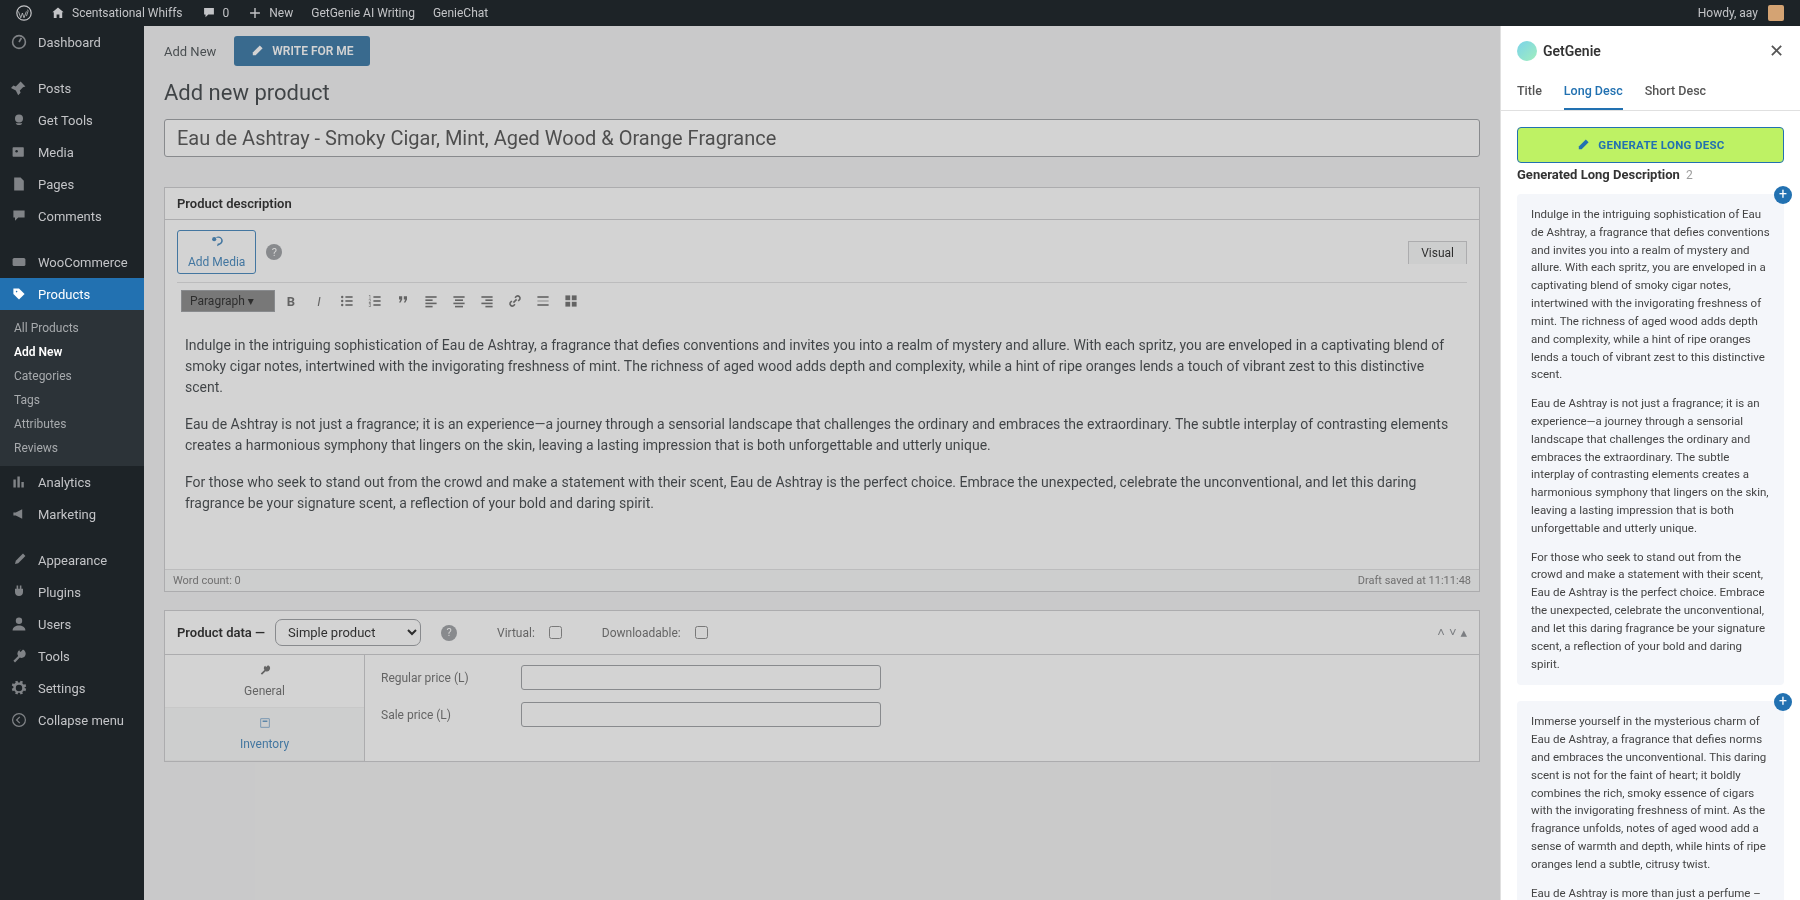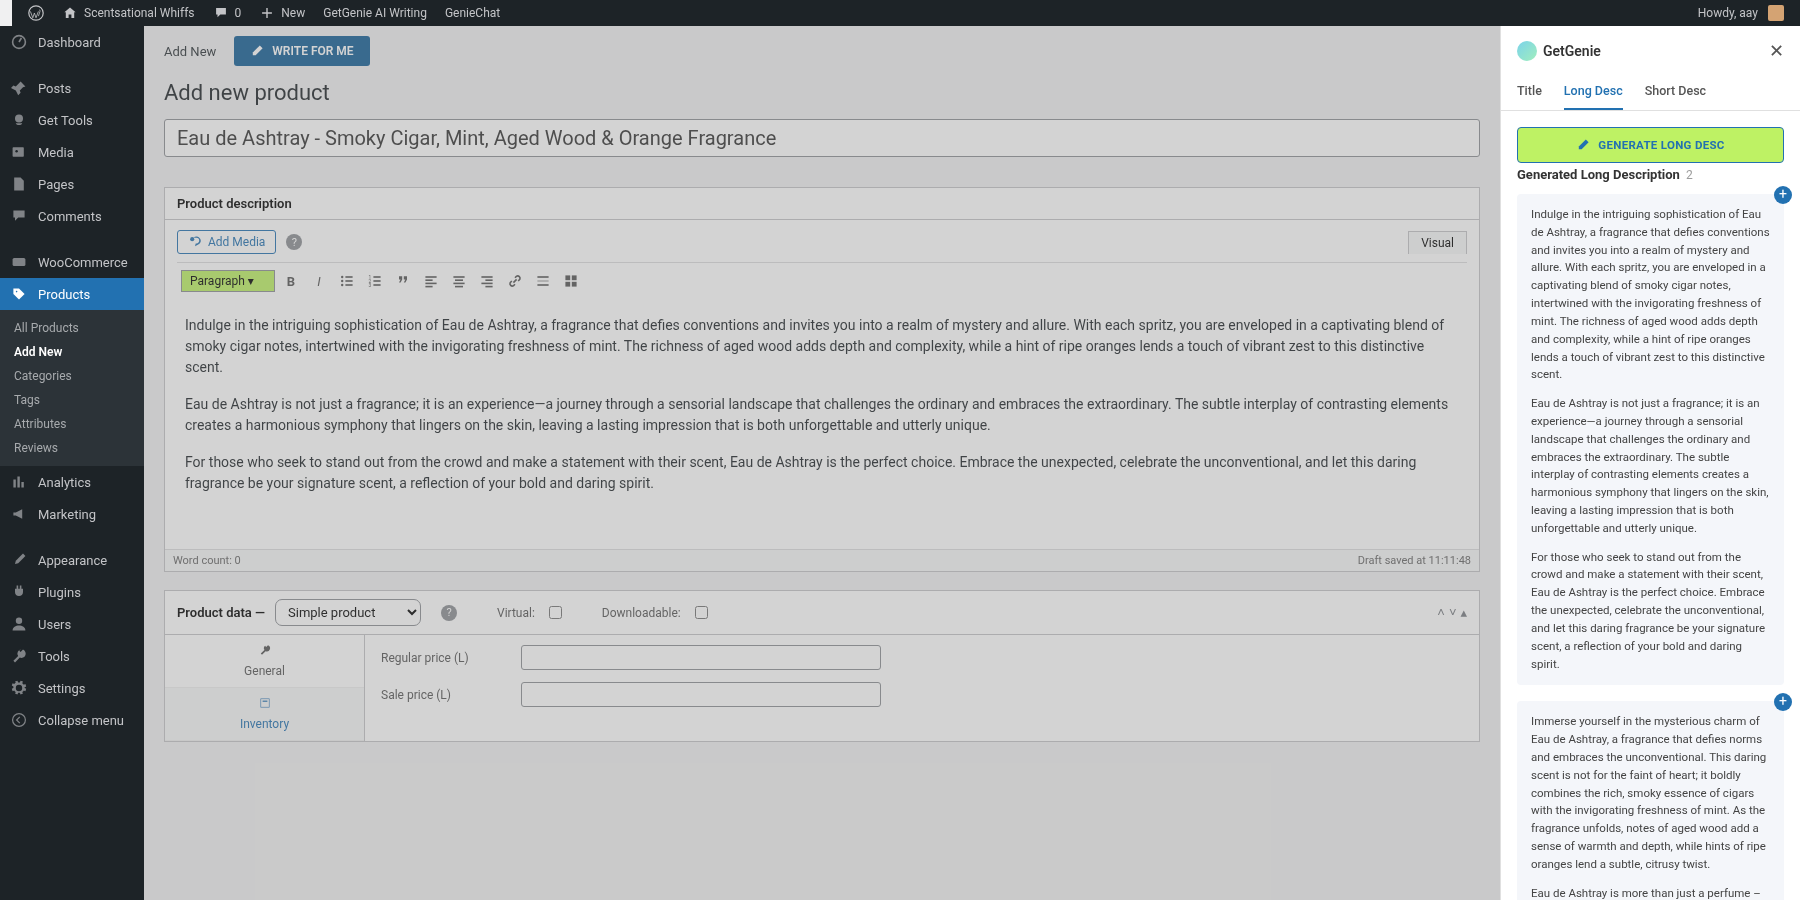--- a/index.html
+++ b/index.html
@@ -1,18 +1,18 @@
 <!DOCTYPE html>
 <html><head>
 <meta charset="utf-8">
 <style>
 * { margin: 0; padding: 0; box-sizing: border-box; font-family: -apple-system, BlinkMacSystemFont, "Segoe UI", Roboto, sans-serif; }
 body { background: #f0f0f1; overflow: hidden; }
 
-.topbar { height: 26px; background: #1d2327; color: #c3c4c7; display: flex; align-items: center; padding: 0 8px; font-size: 12px; justify-content: space-between; margin-left: 12px; }
+.topbar { height: 26px; background: #1d2327; color: #c3c4c7; display: flex; align-items: center; padding: 0 8px; font-size: 12px; justify-content: space-between; }
 .topbar-left, .topbar-right { display: flex; align-items: center; gap: 2px; }
 .topbar a { color: #c3c4c7; display: flex; align-items: center; gap: 6px; padding: 0 8px; height: 26px; line-height: 26px; cursor: pointer; text-decoration: none; }
 .topbar-icon { width: 16px; height: 16px; display: inline-flex; align-items: center; justify-content: center; }
 .avatar { width: 16px; height: 16px; background: #d4a373; border-radius: 2px; margin-left: 4px; }
 
 .layout { display: flex; height: calc(100vh - 26px); }
 
 .sidebar { width: 144px; background: #1d2327; color: #c3c4c7; font-size: 13px; flex-shrink: 0; }
 .sidebar-item { display: flex; align-items: center; gap: 10px; padding: 7px 10px; cursor: pointer; }
 .sidebar-item.active { background: #2271b1; color: #fff; position: relative; }
@@ -33,26 +33,26 @@
 
 h1.page-title { font-size: 22px; font-weight: 400; color: #1d2327; margin-bottom: 14px; }
 
 .title-input { width: 100%; padding: 6px 12px; font-size: 20px; border: 1px solid #8c8f94; border-radius: 3px; background: #fff; color: #333; }
 
 .panel { margin-top: 30px; border: 1px solid #c3c4c7; background: #fff; }
 .panel-header { padding: 8px 12px; border-bottom: 1px solid #c3c4c7; font-size: 13px; font-weight: 600; background: #fff; }
 .panel-body { padding: 10px 12px; }
 
 .media-row { display: flex; align-items: center; gap: 10px; margin-bottom: 8px; }
-.add-media-btn { border: 1px solid #2271b1; color: #2271b1; background: #fff; padding: 4px 10px; font-size: 12px; border-radius: 3px; cursor: pointer; display: flex; align-items: center; gap: 6px; }
+.add-media-btn { border: 1px solid #2271b1; color: #2271b1; background: #fff; padding: 4px 10px; font-size: 12px; border-radius: 3px; cursor: pointer; display: flex; align-items: center; gap: 6px; flex-direction: column; }
 .help-circle { width: 16px; height: 16px; border-radius: 50%; background: #8c8f94; color: #fff; font-size: 11px; display: flex; align-items: center; justify-content: center; }
 .visual-tab { margin-left: auto; border: 1px solid #c3c4c7; border-bottom: none; padding: 4px 12px; font-size: 12px; background: #f6f7f7; cursor: pointer; }
 
 .editor-toolbar { display: flex; align-items: center; gap: 4px; border-top: 1px solid #dcdcde; padding: 6px 4px; background: #fff; }
-.para-select { border: 1px solid #8c8f94; padding: 3px 20px 3px 8px; font-size: 12px; background: #bef264; position: relative; }
+.para-select { border: 1px solid #8c8f94; padding: 3px 20px 3px 8px; font-size: 12px; background: #737373; position: relative; }
 .tb-btn { width: 24px; height: 24px; display: flex; align-items: center; justify-content: center; color: #555; font-size: 13px; cursor: pointer; }
 
 .editor-content { padding: 16px 8px 8px 8px; font-size: 14px; line-height: 1.5; color: #1d2327; min-height: 240px; font-family: Georgia, serif; }
 .editor-content p { margin-bottom: 16px; }
 
 .editor-footer { display: flex; justify-content: space-between; border-top: 1px solid #dcdcde; padding: 4px 8px; font-size: 11px; color: #666; background: #f6f7f7; }
 
 .pdata-header { display: flex; align-items: center; gap: 10px; padding: 8px 12px; border-bottom: 1px solid #c3c4c7; font-size: 13px; }
 .pdata-select { border: 1px solid #8c8f94; padding: 4px 28px 4px 8px; font-size: 13px; background: #fff; border-radius: 7px; }
 .pdata-check-label { font-size: 12px; color: #555; margin-left: 30px; }

